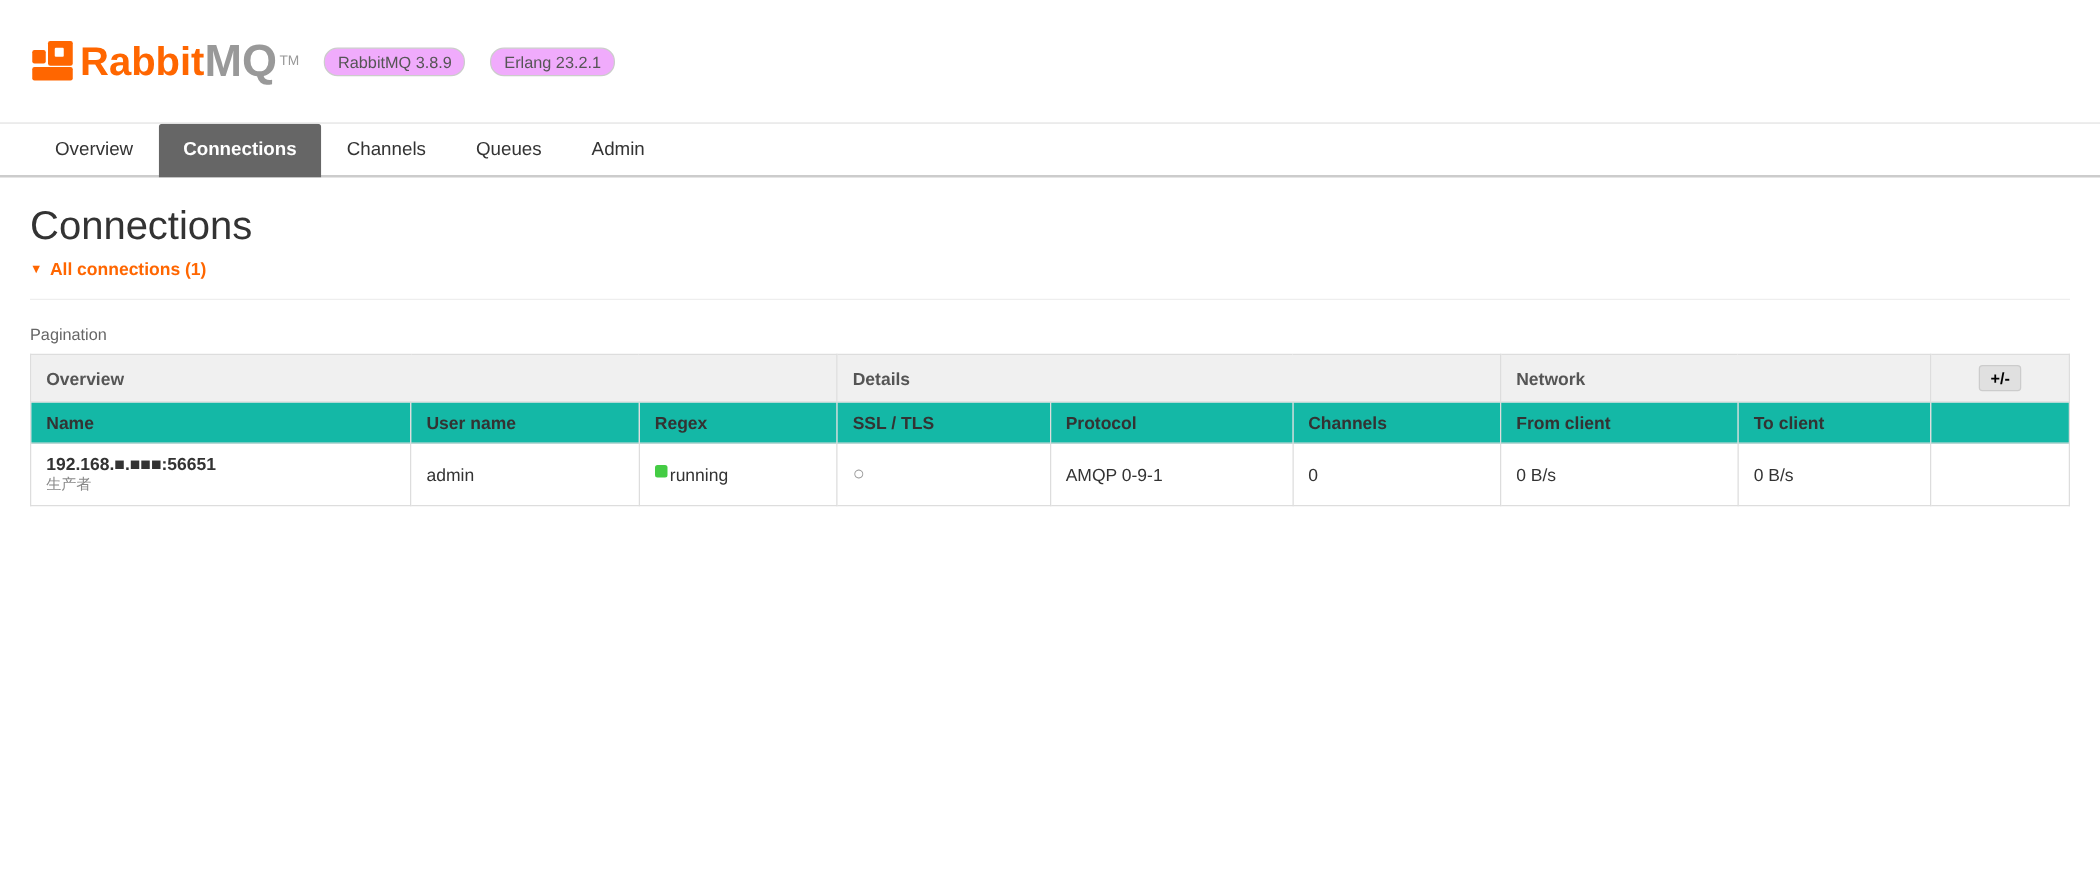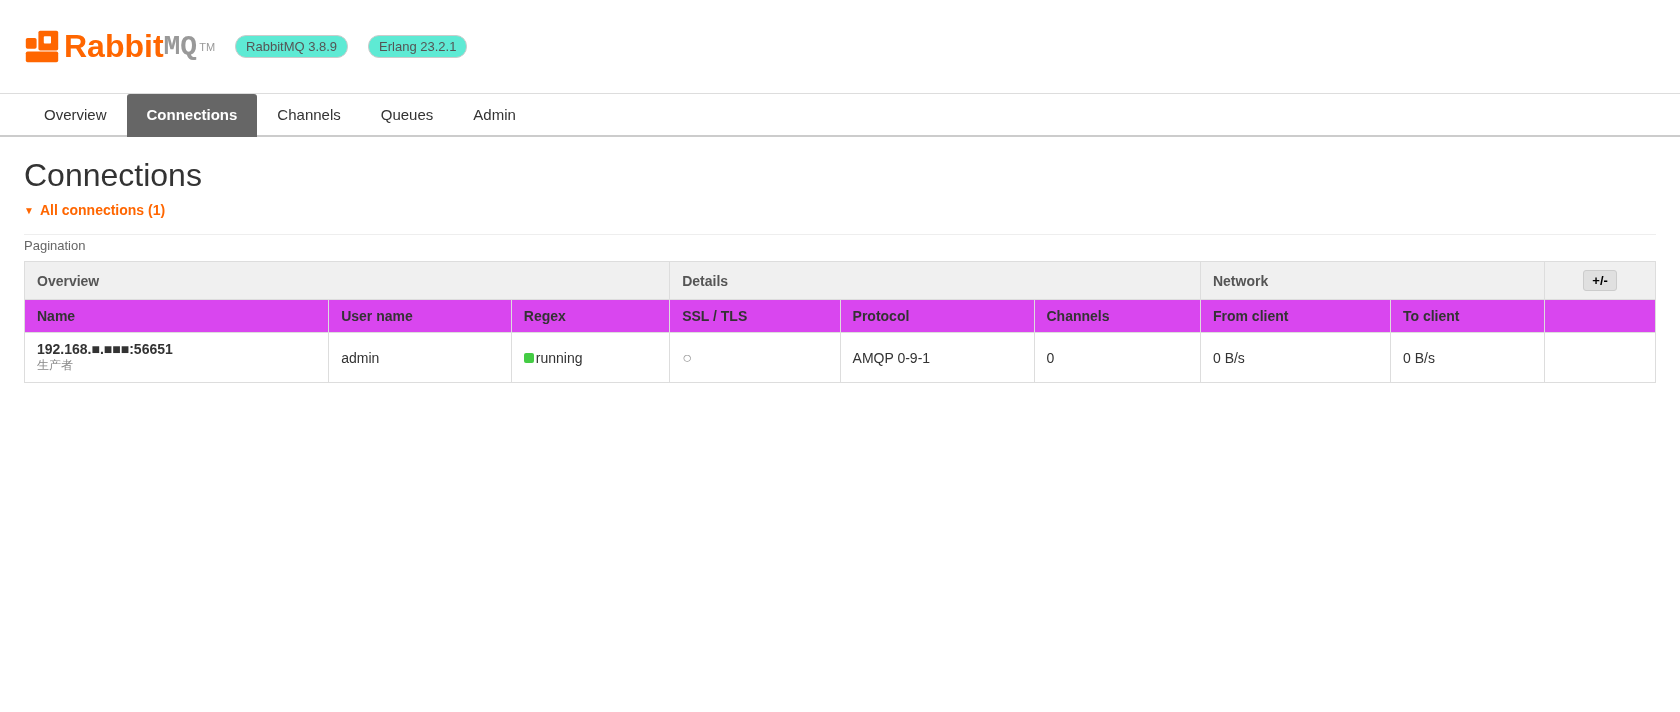--- a/index.html
+++ b/index.html
@@ -27,33 +27,32 @@
       width: 36px;
       height: 36px;
       margin-right: 4px;
     }
     .logo-text-rabbit {
       font-size: 32px;
       font-weight: bold;
       color: #f60;
     }
     .logo-text-mq {
-      font-size: 28px;
+      font-size: 36px;
       font-weight: bold;
       color: #999;
-      font-family: Liberation Mono, monospace;
     }
     .logo-tm {
       font-size: 11px;
       color: #999;
       vertical-align: super;
       margin-left: 2px;
     }
     .version-badge {
-      background: #5eead4;
+      background: #f0abfc;
       border: 1px solid #ccc;
       border-radius: 11px;
       padding: 3px 10px;
       font-size: 13px;
       color: #555;
     }
 
     
     .nav {
       display: flex;
@@ -102,21 +101,21 @@
     }
     .section-toggle .arrow {
       font-size: 10px;
     }
 
     .section-label {
       font-size: 13px;
       color: #666;
       margin-bottom: 8px;
       border-top: 1px solid #eee;
-      padding-top: 3px;
+      padding-top: 20px;
     }
 
     .pagination-row {
       display: flex;
       align-items: center;
       gap: 8px;
       margin: 12px 0 20px 0;
       font-size: 14px;
     }
     .pagination-row label {
@@ -176,36 +175,35 @@
       padding: 8px 12px;
       text-align: left;
       border: 1px solid #ddd;
     }
     .group-header {
       background: #f0f0f0;
       font-weight: bold;
       color: #555;
     }
     .col-header {
-      background: #d946ef;
+      background: #14b8a6;
       font-weight: bold;
       color: #333;
     }
     .plus-minus-btn {
       background: #e0e0e0;
       border: 1px solid #ccc;
       border-radius: 3px;
       padding: 2px 8px;
       cursor: pointer;
       font-size: 13px;
       font-weight: bold;
     }
     .state-running {
       display: flex;
-      align-items: center;
       gap: 2px;
     }
     .state-dot {
       width: 10px;
       height: 10px;
       background: #4c4;
       border-radius: 2px;
       display: inline-block;
     }
     .conn-name {

